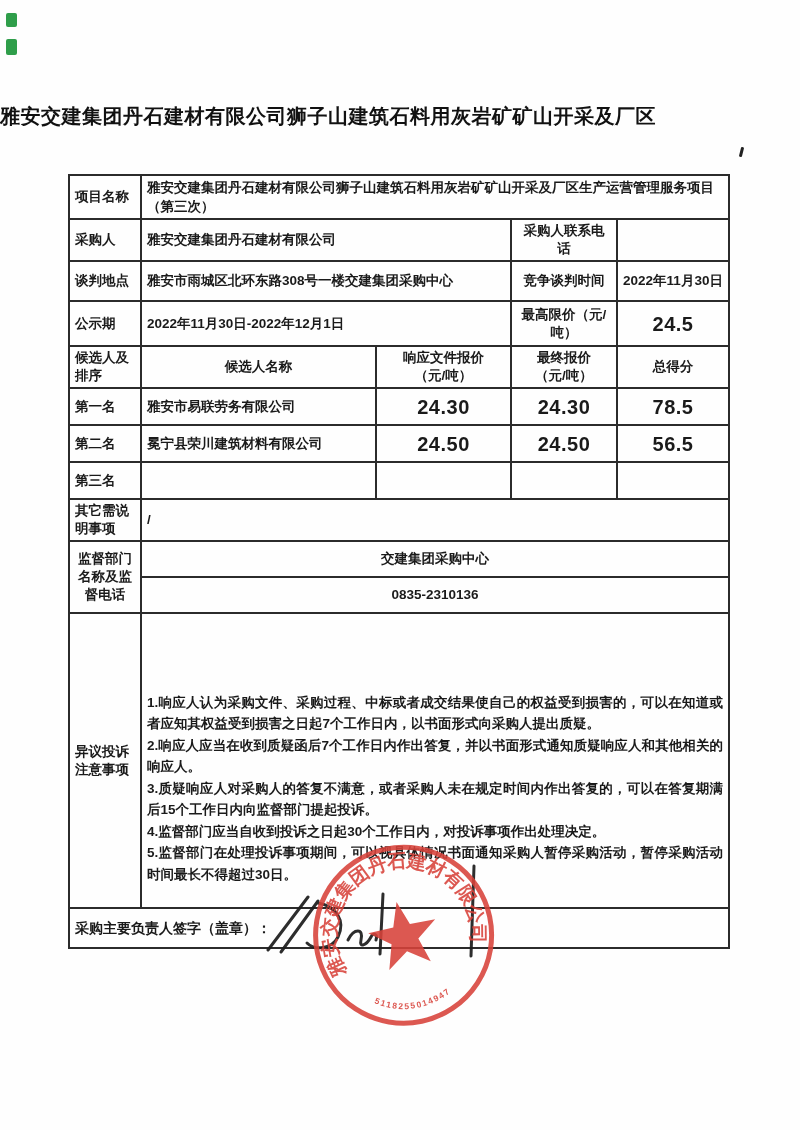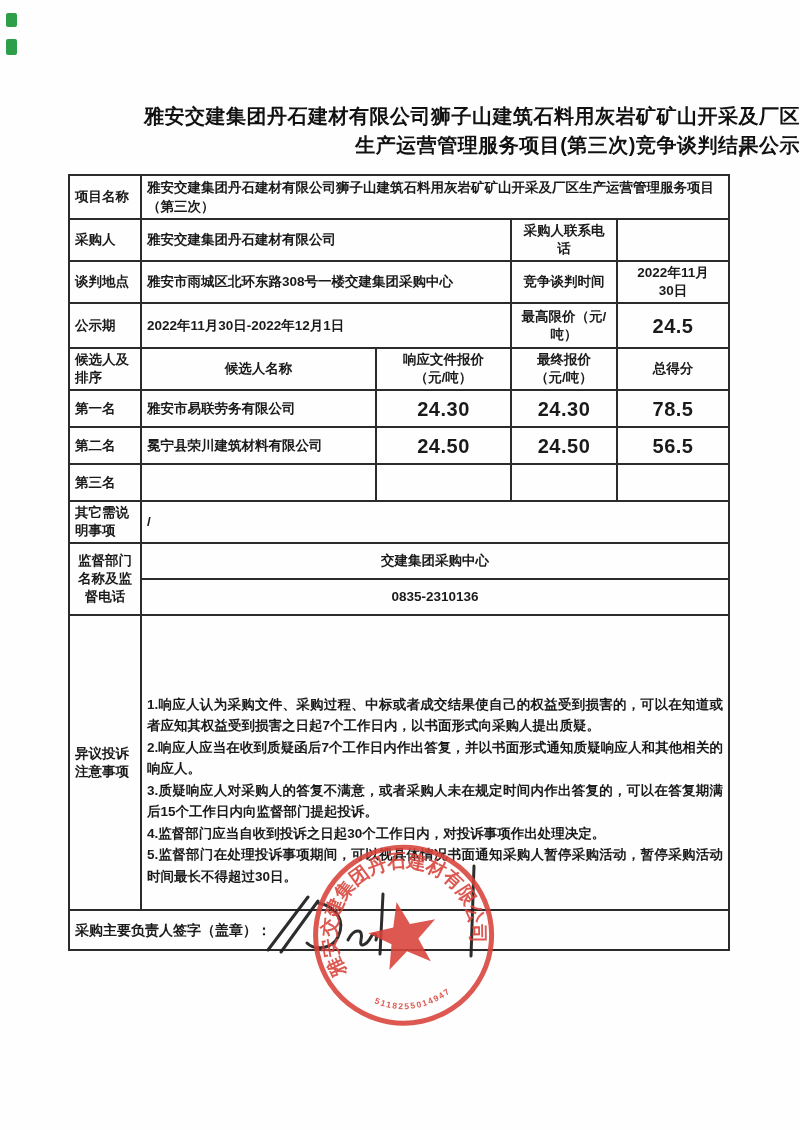--- a/index.html
+++ b/index.html
@@ -6,21 +6,21 @@
   .page{
     position:relative;
     width:800px;height:1130px;
     background:#fefefe;
     font-family:"Liberation Sans","DejaVu Sans",sans-serif;
     color:#161616;
     overflow:hidden;
   }
   .title{
     position:absolute;left:0;top:102px;width:800px;
-    text-align:right;font-size:20px;font-weight:700;
+    text-align:left;font-size:20px;font-weight:700;
     line-height:29px;letter-spacing:0.5px;color:#111;
   }
   .doc-table{
     position:absolute;left:68px;top:174px;width:660px;
     border-collapse:collapse;table-layout:fixed;
     font-size:13.5px;font-weight:700;color:#1a1a1a;
   }
   .doc-table td{
     border:2px solid #2b2b2b;
     padding:2px 5px;
@@ -56,21 +56,20 @@
 <body>
 
 <div class="page">
 
   <div class="green-mark gm1"></div>
   <div class="green-mark gm2"></div>
   <div class="speck"></div>
 
   <div class="title">
     <div>雅安交建集团丹石建材有限公司狮子山建筑石料用灰岩矿矿山开采及厂区</div>
-    <div>生产运营管理服务项目(第三次)竞争谈判结果公示</div>
   </div>
 
   <table class="doc-table">
     <colgroup>
       <col style="width:72px">
         <col style="width:235px">
         <col style="width:135px">
       <col style="width:106px">
         <col style="width:112px">
     </colgroup>
@@ -85,21 +84,21 @@
       <td class="lbl">采购人</td>
       <td colspan="2" class="vleft">雅安交建集团丹石建材有限公司</td>
       <td class="ctr">采购人联系电话</td>
       <td class="ctr"></td>
     </tr>
 
     <tr style="height:40px">
       <td class="lbl">谈判地点</td>
       <td colspan="2" class="vleft">雅安市雨城区北环东路308号一楼交建集团采购中心</td>
       <td class="ctr">竞争谈判时间</td>
-      <td class="ctr" style="padding:2px 14px">2022年11月30日</td>
+      <td class="ctr" style="padding:2px 0">2022年11月30日</td>
     </tr>
 
     <tr style="height:45px">
       <td class="lbl">公示期</td>
       <td colspan="2" class="vleft">2022年11月30日-2022年12月1日</td>
       <td class="ctr">最高限价（元/吨）</td>
       <td class="num">24.5</td>
     </tr>
 
     <tr style="height:42px">

